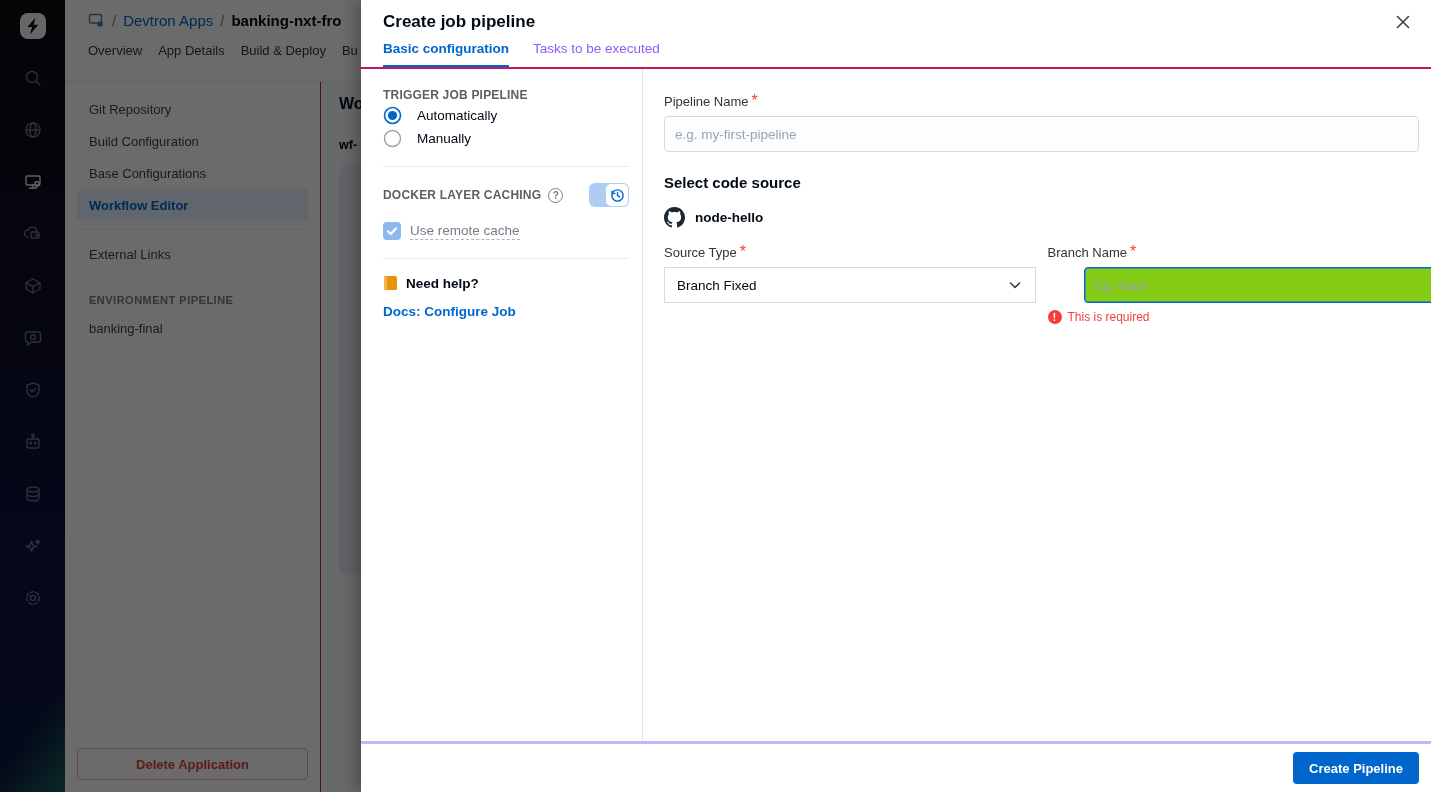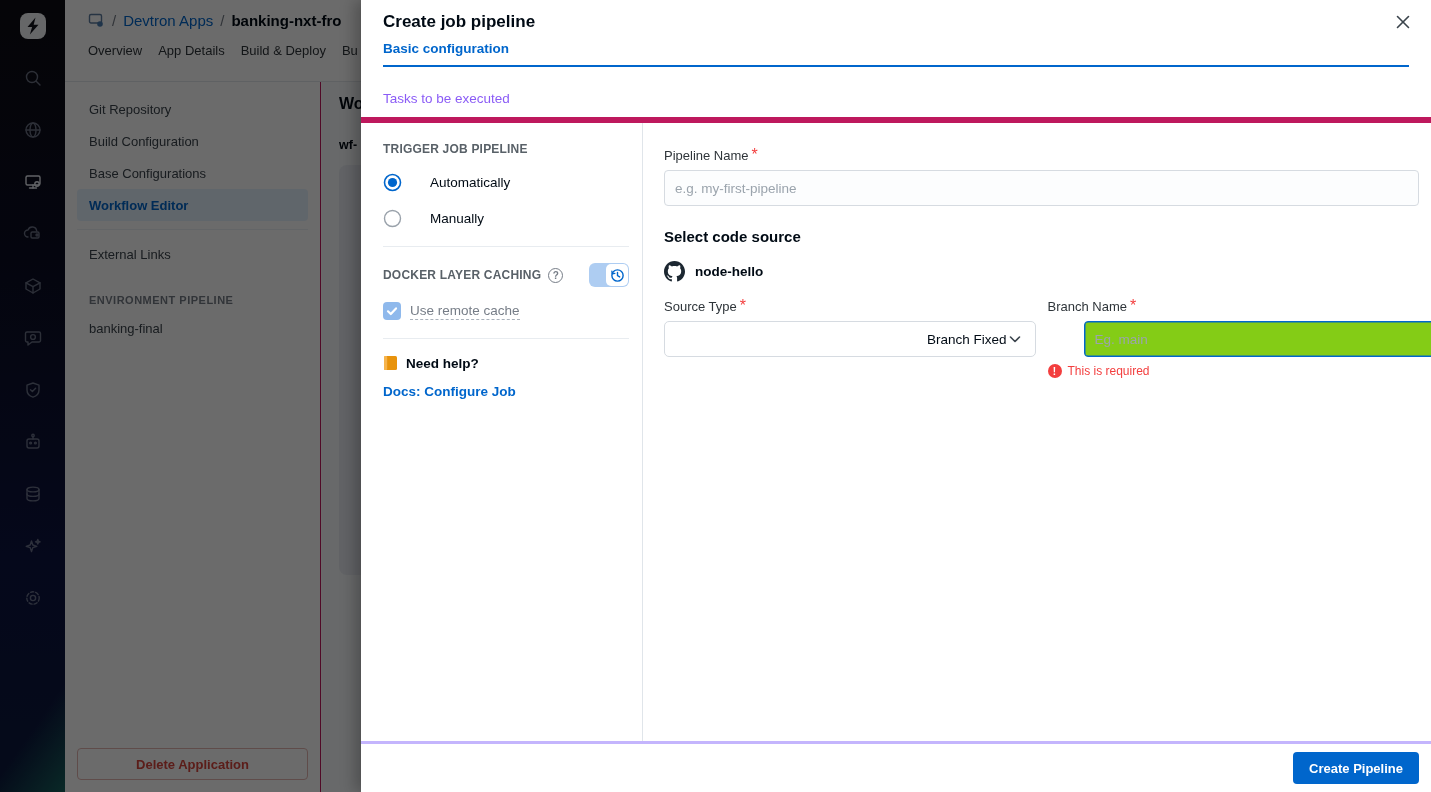--- a/index.html
+++ b/index.html
@@ -42,28 +42,28 @@
 
   .overlay { position:absolute; inset:0; background:rgba(0,0,0,0.58); z-index:5; }
 
   
   .modal { position:absolute; left:361px; top:0; right:0; height:792px; background:#fff; z-index:10;
     box-shadow:-6px 0 14px rgba(0,0,0,.25); display:flex; flex-direction:column; }
   .m-head { position:relative; padding:12px 22px 0 22px; }
   .m-title { font-size:17px; font-weight:700; color:#000a14; }
   .m-close { position:absolute; top:8px; right:14px; width:28px; height:28px; border:none; background:transparent; cursor:pointer; display:flex; align-items:center; justify-content:center; }
   .m-close svg { stroke:#3b444c; stroke-width:1.6; stroke-linecap:round; }
-  .m-tabs { display:flex; gap:24px; padding:0 22px; margin-top:9px; border-bottom:6px solid #be185d;flex-direction:column; }
+  .m-tabs { display:flex; gap:24px; padding:0 22px; margin-top:9px; border-bottom:2px solid #be185d; }
   .m-tab { font-size:13.5px; padding:0 0 9px 0; color:#8b5cf6; cursor:pointer; border-bottom:2px solid transparent; }
   .m-tab.active { color:#0066cc; font-weight:700; border-bottom-color:#0066cc; }
 
   .m-body { flex:1; display:flex; min-height:0; }
   .cfg-col { width:282px; border-right:1px solid #e0e5ea; padding:19px 13px 0 22px; }
   .sec-title { font-size:12px; font-weight:700; color:#596168; letter-spacing:.2px; }
-  .radio-row { display:flex; align-items:center; gap:28px; margin-top:17px; font-size:13.5px; cursor:pointer; }
+  .radio-row { display:flex; align-items:center; gap:15px; margin-top:4px; font-size:13.5px; cursor:pointer; }
   .cfg-hr { border:none; border-top:1px solid #e8ecf0; margin:18px 0 16px 0; }
   .dlc-row { display:flex; align-items:center; justify-content:space-between; }
   .dlc-left { display:flex; align-items:center; gap:7px; }
   .help-q { width:15px; height:15px; border:1.2px solid #767d87; border-radius:50%; color:#767d87; font-size:10px; font-weight:700;
     display:flex; align-items:center; justify-content:center; cursor:pointer; }
   .toggle { width:40px; height:24px; background:#aecdf2; border-radius:6px; position:relative; cursor:pointer; }
   .toggle .knob { position:absolute; right:1px; top:1px; width:22px; height:22px; background:#fff; border-radius:5px;
     display:flex; align-items:center; justify-content:center; }
   .chk-row { display:flex; align-items:center; gap:9px; margin-top:15px; }
   .chk { width:18px; height:18px; border-radius:4px; background:#8fb9ec; display:flex; align-items:center; justify-content:center; cursor:pointer; }
@@ -75,22 +75,22 @@
   .form-col { flex:1; padding:23px 12px 0 21px; }
   .f-label { font-size:13px; color:#2f353a; }
   .req { color:#f33e3e; margin-left:3px; }
   .t-input { margin-top:6px; width:100%; height:36px; border:1px solid #d6dbe1; border-radius:4px; padding:0 10px;
     font-size:13.5px; font-family:inherit; color:#000a14; background:#fcfdfe; outline:none; }
   .t-input::placeholder { color:#9ba4ad; }
   .code-h { margin-top:22px; font-size:15px; font-weight:700; }
   .gh-row { margin-top:16px; display:flex; align-items:center; gap:10px; font-size:13.5px; font-weight:700; }
   .fields { display:flex; gap:12px; margin-top:15px; }
   .field { flex:1; }
-  .sel-box { margin-top:6px; height:36px; border:1px solid #d6dbe1; border-radius:5px; background:#fff; display:flex;
-    align-items:center; justify-content:flex-end; padding:0 12px; font-size:13.5px; cursor:pointer; }
+  .sel-box { margin-top:6px; height:36px; border:1px solid #d6dbe1; border-radius:0; background:#fff; display:flex;
+    align-items:center; justify-content:space-between; padding:0 12px; font-size:13.5px; cursor:pointer; }
   .sel-box svg { stroke:#3b444c; stroke-width:1.6; fill:none; stroke-linecap:round; stroke-linejoin:round; }
   .t-input.focused { border-color:#0066cc; background:#84cc16; box-shadow:0 0 0 .5px #0066cc inset;margin-left:36px; }
   .err-row { margin-top:7px; display:flex; align-items:center; gap:6px; }
   .err-ic { width:14px; height:14px; border-radius:50%; background:#f33e3e; color:#fff; font-size:10px; font-weight:700;
     display:flex; align-items:center; justify-content:center; }
   .err-txt { font-size:12px; color:#f33e3e; }
 
   .m-footer { height:51px; border-top:3px solid #c4b5fd; background:#fff; display:flex; align-items:center; justify-content:flex-end; padding:0 12px; }
   .create-btn { height:32px; padding:0 16px; background:#0066cc; color:#fff; border:none; border-radius:4px;
     font-size:13px; font-weight:700; font-family:inherit; cursor:pointer; }

